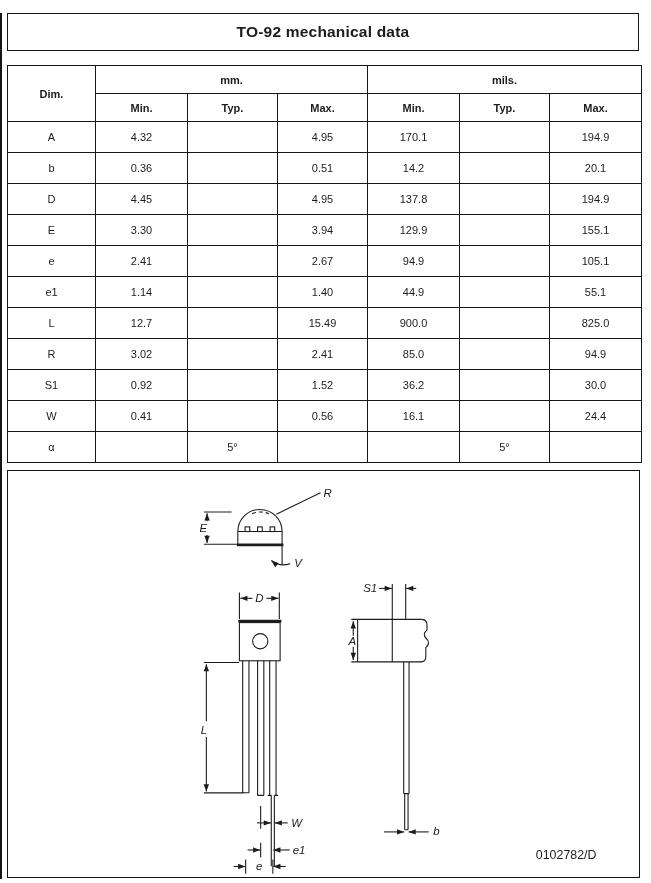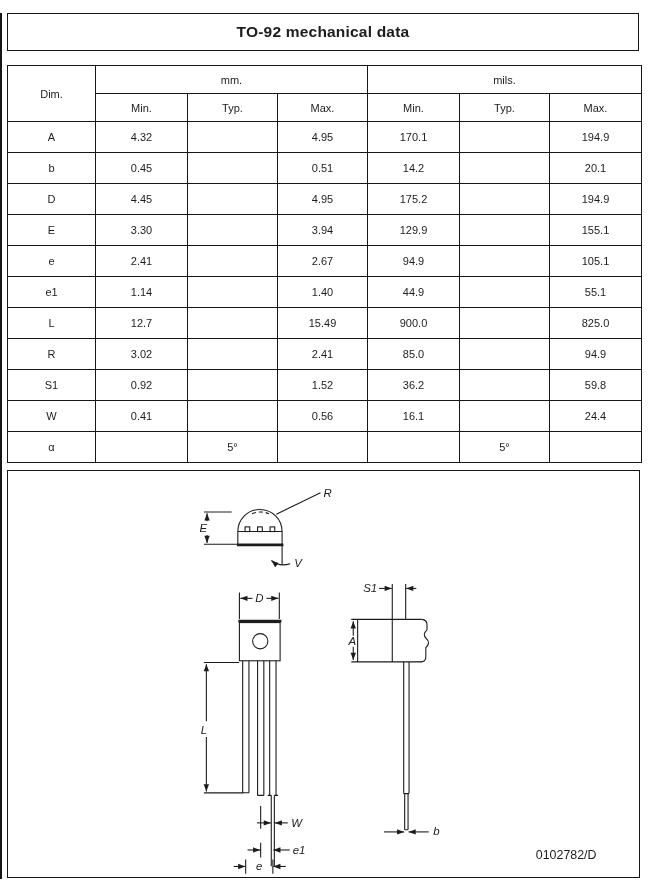--- a/index.html
+++ b/index.html
@@ -14,21 +14,21 @@
   }
   .title-box span{font-size:15.5px;font-weight:bold;letter-spacing:.2px;}
   table.dim-table{
     position:absolute;left:7px;top:65px;border-collapse:collapse;table-layout:fixed;
     font-size:11px;
   }
   .dim-table th,.dim-table td{
     border:1px solid #161616;text-align:center;padding:0;
     overflow:hidden;white-space:nowrap;
   }
-  .dim-table thead th{font-weight:normal;height:27px;}
+  .dim-table thead th{font-weight:bold;height:27px;}
   .dim-table tbody td{height:30px;font-weight:normal;}
   .drawing-box{
     position:absolute;left:7px;top:470px;width:631px;height:406px;
     border:1.6px solid #161616;
   }
   .drawing-box svg{position:absolute;left:0;top:0;}
   .lbl{font:italic 11.5px "Liberation Sans", sans-serif;fill:#1c1c1c;}
   .code-lbl{font:12.5px "Liberation Sans", sans-serif;fill:#1c1c1c;}
   .ln{stroke:#1c1c1c;stroke-width:1.1;fill:none;}
   .thick{stroke:#1c1c1c;stroke-width:2.8;fill:none;}
@@ -73,33 +73,33 @@
         <td>A</td>
         <td>4.32</td>
         <td></td>
         <td>4.95</td>
         <td>170.1</td>
         <td></td>
         <td>194.9</td>
       </tr>
       <tr>
         <td>b</td>
-        <td>0.45</td>
+        <td>0.36</td>
         <td></td>
         <td>0.51</td>
         <td>14.2</td>
         <td></td>
         <td>20.1</td>
       </tr>
       <tr>
         <td>D</td>
         <td>4.45</td>
         <td></td>
         <td>4.95</td>
-        <td>175.2</td>
+        <td>137.8</td>
         <td></td>
         <td>194.9</td>
       </tr>
       <tr>
         <td>E</td>
         <td>3.30</td>
         <td></td>
         <td>3.94</td>
         <td>129.9</td>
         <td></td>
@@ -141,21 +141,21 @@
         <td></td>
         <td>94.9</td>
       </tr>
       <tr>
         <td>S1</td>
         <td>0.92</td>
         <td></td>
         <td>1.52</td>
         <td>36.2</td>
         <td></td>
-        <td>59.8</td>
+        <td>30.0</td>
       </tr>
       <tr>
         <td>W</td>
         <td>0.41</td>
         <td></td>
         <td>0.56</td>
         <td>16.1</td>
         <td></td>
         <td>24.4</td>
       </tr>

